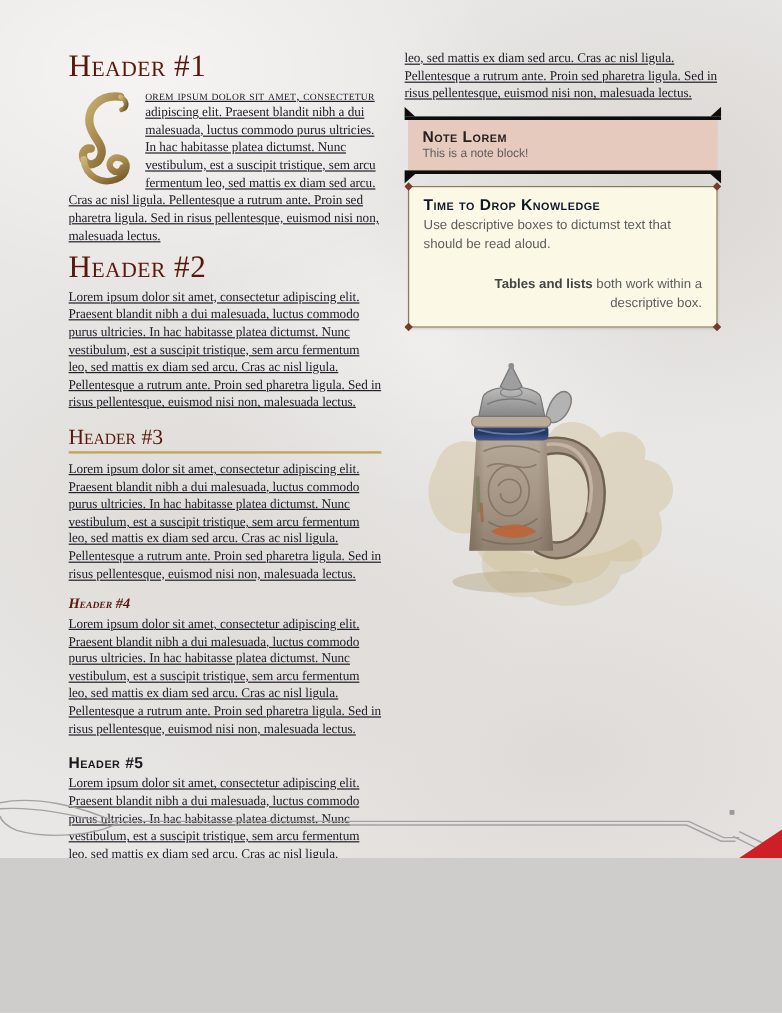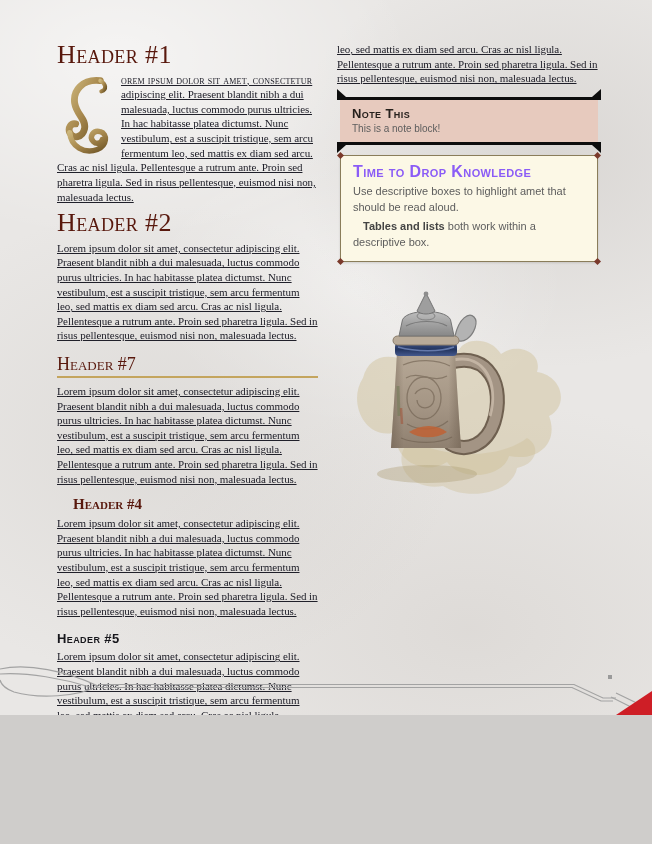--- a/index.html
+++ b/index.html
@@ -17,22 +17,22 @@
   .columns{display:flex;gap:19px;box-sizing:border-box;padding:42px 52px 0 57px;height:806px;}
   .col{overflow:hidden;}
   .col-left{width:261px;min-width:261px;}
   .col-right{width:264px;min-width:264px;}
 
   .h-large{font-variant:small-caps;color:#58180d;font-size:26px;line-height:1.02;
            letter-spacing:.4px;margin:0 0 4px;font-weight:500;}
   .h-large.h2{margin-top:6px;}
   .h-mid{font-variant:small-caps;color:#58180d;font-size:18px;line-height:1.05;
          border-bottom:2px solid #c4a55e;padding-bottom:2px;margin:12px 0 6px;font-weight:500;}
-  .h-small{font-variant:small-caps;color:#58180d;font-size:15px;line-height:1.05;
-           margin:11px 16px 3px;font-weight:600;}
+  .h-small{font-variant:small-caps;color:#58180d;font-size:12px;line-height:1.05;
+           margin:11px 0 3px;font-weight:600;font-style:italic;}
   .h-sans{font-family:"Liberation Sans",sans-serif;font-variant:small-caps;color:#17171c;
           font-size:13px;letter-spacing:.4px;margin:13px 0 3px;font-weight:600;}
   .h-boldserif{font-weight:700;color:#17171c;font-size:11.5px;margin:12px 0 1px;}
 
   p.body{font-size:11px;line-height:1.33;color:#20202a;margin:0;letter-spacing:-.05px;text-decoration:underline;}
   .lead-caps{font-variant:small-caps;letter-spacing:.2px;}
 
   .dropcap{float:left;width:57px;height:82px;margin:3px 7px 0 0;}
 
   
@@ -49,23 +49,23 @@
               font-size:13px;color:#27211d;letter-spacing:.4px;}
   .note-body{font-family:"Liberation Sans",sans-serif;font-size:10px;color:#5d5d5d;margin-top:2px;}
 
   
   .desc{position:relative;background:#fcf8e6;border:1px solid #8a7d5a;margin:12px 3px 0 3px;
         padding:7px 12px 10px;box-shadow:0 1px 2px rgba(0,0,0,.12);}
   .pin{position:absolute;width:5px;height:5px;background:#7a392b;transform:rotate(45deg);}
   .pin.tl{top:-3px;left:-3px}.pin.tr{top:-3px;right:-3px}
   .pin.bl{bottom:-3px;left:-3px}.pin.br{bottom:-3px;right:-3px}
   .desc-title{font-family:"Liberation Sans",sans-serif;font-variant:small-caps;font-weight:600;
-              font-size:16px;color:#8b5cf6;letter-spacing:.4px;}
+              font-size:13px;color:#0f172a;letter-spacing:.4px;}
   .desc-body{font-family:"Liberation Sans",sans-serif;font-size:11px;color:#5d5d5d;line-height:1.5;margin-top:2px;}
-  .desc-indent{text-indent:10px;margin-top:2px;}
+  .desc-indent{text-indent:10px;margin-top:16px;text-align:right;}
   .desc-indent b{color:#444;}
 
   .stein-wrap{margin:28px 0 0 14px;width:226px;}
 
   .footer{position:absolute;left:0;bottom:0;width:652px;height:52px;}
 </style>
 </head>
 <body>
 
 <div class="page">
@@ -89,21 +89,21 @@
             <path d="M44,4 C26,2 16,14 18,27 C20,39 30,43 28,53 C26,62 16,64 13,57 C11,52 14,47 19,48" stroke-width="7"></path>
             <path d="M44,4 C50,7 51,13 45,15" stroke-width="4"></path>
             <path d="M13,57 C14,71 28,79 41,74 C51,70 52,58 44,56 C37,54 32,61 37,66 C40,69 45,68 46,64" stroke-width="5.5"></path>
           </g>
         </svg><span class="lead-caps">orem ipsum dolor sit amet, consectetur</span><span> adipiscing elit. Praesent blandit nibh a dui malesuada, luctus commodo purus ultricies. In hac habitasse platea dictumst. Nunc vestibulum, est a suscipit tristique, sem arcu fermentum leo, sed mattis ex diam sed arcu. Cras ac nisl ligula. Pellentesque a rutrum ante. Proin sed pharetra ligula. Sed in risus pellentesque, euismod nisi non, malesuada lectus.</span>
       </p>
 
       <div class="h-large h2">Header #2</div>
       <p class="body">Lorem ipsum dolor sit amet, consectetur adipiscing elit. Praesent blandit nibh a dui malesuada, luctus commodo purus ultricies. In hac habitasse platea dictumst. Nunc vestibulum, est a suscipit tristique, sem arcu fermentum leo, sed mattis ex diam sed arcu. Cras ac nisl ligula. Pellentesque a rutrum ante. Proin sed pharetra ligula. Sed in risus pellentesque, euismod nisi non, malesuada lectus.</p>
 
-      <div class="h-mid">Header #7</div>
+      <div class="h-mid">Header #3</div>
       <p class="body">Lorem ipsum dolor sit amet, consectetur adipiscing elit. Praesent blandit nibh a dui malesuada, luctus commodo purus ultricies. In hac habitasse platea dictumst. Nunc vestibulum, est a suscipit tristique, sem arcu fermentum leo, sed mattis ex diam sed arcu. Cras ac nisl ligula. Pellentesque a rutrum ante. Proin sed pharetra ligula. Sed in risus pellentesque, euismod nisi non, malesuada lectus.</p>
 
       <div class="h-small">Header #4</div>
       <p class="body">Lorem ipsum dolor sit amet, consectetur adipiscing elit. Praesent blandit nibh a dui malesuada, luctus commodo purus ultricies. In hac habitasse platea dictumst. Nunc vestibulum, est a suscipit tristique, sem arcu fermentum leo, sed mattis ex diam sed arcu. Cras ac nisl ligula. Pellentesque a rutrum ante. Proin sed pharetra ligula. Sed in risus pellentesque, euismod nisi non, malesuada lectus.</p>
 
       <div class="h-sans">Header #5</div>
       <p class="body">Lorem ipsum dolor sit amet, consectetur adipiscing elit. Praesent blandit nibh a dui malesuada, luctus commodo purus ultricies. In hac habitasse platea dictumst. Nunc vestibulum, est a suscipit tristique, sem arcu fermentum leo, sed mattis ex diam sed arcu. Cras ac nisl ligula. Pellentesque a rutrum ante. Proin sed pharetra ligula. Sed in risus pellentesque, euismod nisi non, malesuada lectus.</p>
 
       <div class="h-boldserif">Header #5</div>
       <p class="body">Lorem ipsum dolor sit amet, consectetur adipiscing elit. Praesent blandit nibh a dui malesuada, luctus commodo purus ultricies. In hac habitasse platea dictumst. Nunc vestibulum, est a suscipit tristique, sem arcu fermentum</p>
@@ -112,31 +112,31 @@
 
     <div class="col col-right">
 
       <p class="body">leo, sed mattis ex diam sed arcu. Cras ac nisl ligula. Pellentesque a rutrum ante. Proin sed pharetra ligula. Sed in risus pellentesque, euismod nisi non, malesuada lectus.</p>
 
       <div class="note">
         <span class="wing tl"></span>
         <span class="wing tr"></span>
         <span class="wing bl"></span>
         <span class="wing br"></span>
-        <div class="note-title">Note This</div>
+        <div class="note-title">Note Lorem</div>
         <div class="note-body">This is a note block!</div>
       </div>
 
       <div class="desc">
         <span class="pin tl"></span>
         <span class="pin tr"></span>
         <span class="pin bl"></span>
         <span class="pin br"></span>
         <div class="desc-title">Time to Drop Knowledge</div>
-        <div class="desc-body">Use descriptive boxes to highlight amet that should be read aloud.</div>
+        <div class="desc-body">Use descriptive boxes to dictumst text that should be read aloud.</div>
         <div class="desc-body desc-indent"><b>Tables and lists</b><span> both work within a descriptive box.</span></div>
       </div>
 
       <div class="stein-wrap">
         <svg viewBox="0 0 226 218" width="226" height="218" aria-hidden="true">
           <defs>
             <linearGradient id="bodyg" x1="0" y1="0" x2="0" y2="1">
               <stop offset="0" stop-color="#b7a997"></stop>
                 <stop offset=".55" stop-color="#a59685"></stop>
                 <stop offset="1" stop-color="#8f8070"></stop>

